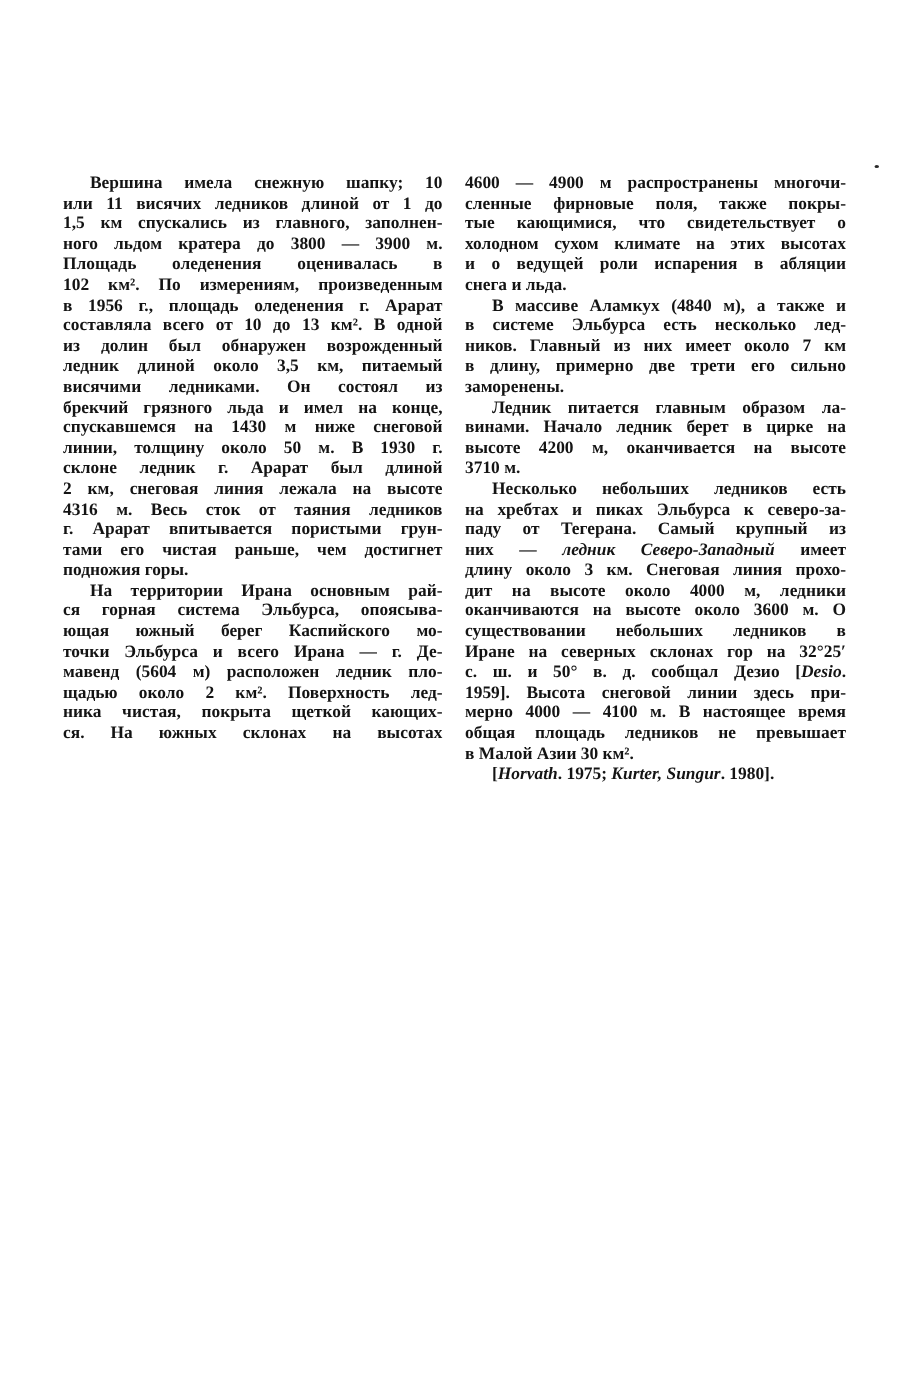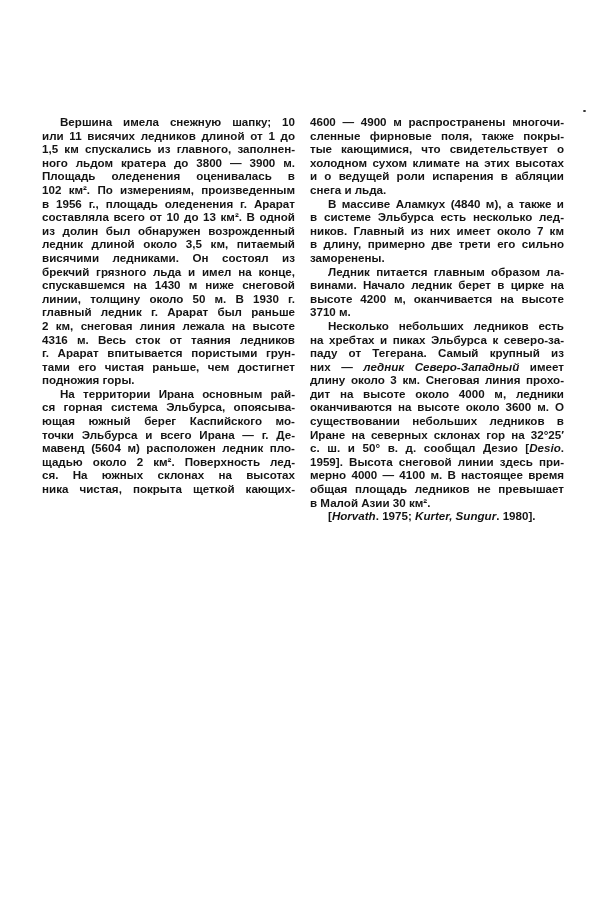--- a/index.html
+++ b/index.html
@@ -6,21 +6,21 @@
     margin: 0;
     padding: 0;
     background: #ffffff;
   }
   .page {
     position: relative;
     width: 600px;
     height: 679px;
     background: #ffffff;
     overflow: hidden;
-    font-family: Liberation Sans, sans-serif;
+    font-family: Liberation Serif, serif;
     font-weight: 700;
     color: #141414;
   }
   .col {
     position: absolute;
     top: 115px;
     font-size: 11.6px;
     line-height: 13.6px;
   }
   .col-left  { left: 42px;  width: 253px; }
@@ -57,34 +57,34 @@
       <div class="line"><span>Площадь оледенения оценивалась в</span></div>
       <div class="line"><span>102 км². По измерениям, произведенным</span></div>
       <div class="line"><span>в 1956 г., площадь оледенения г. Арарат</span></div>
       <div class="line"><span>составляла всего от 10 до 13 км². В одной</span></div>
       <div class="line"><span>из долин был обнаружен возрожденный</span></div>
       <div class="line"><span>ледник длиной около 3,5 км, питаемый</span></div>
       <div class="line"><span>висячими ледниками. Он состоял из</span></div>
       <div class="line"><span>брекчий грязного льда и имел на конце,</span></div>
       <div class="line"><span>спускавшемся на 1430 м ниже снеговой</span></div>
       <div class="line"><span>линии, толщину около 50 м. В 1930 г.</span></div>
-      <div class="line"><span>главный ледник г. Арарат был раньше</span></div>
+      <div class="line"><span>склоне ледник г. Арарат был длиной</span></div>
       <div class="line"><span>2 км, снеговая линия лежала на высоте</span></div>
       <div class="line"><span>4316 м. Весь сток от таяния ледников</span></div>
       <div class="line"><span>г. Арарат впитывается пористыми грун-</span></div>
       <div class="line"><span>тами его чистая раньше, чем достигнет</span></div>
       <div class="line end"><span>подножия горы.</span></div>
       <div class="line indent"><span>На территории Ирана основным рай-</span></div>
       <div class="line"><span>ся горная система Эльбурса, опоясыва-</span></div>
       <div class="line"><span>ющая южный берег Каспийского мо-</span></div>
       <div class="line"><span>точки Эльбурса и всего Ирана — г. Де-</span></div>
       <div class="line"><span>мавенд (5604 м) расположен ледник пло-</span></div>
       <div class="line"><span>щадью около 2 км². Поверхность лед-</span></div>
+      <div class="line"><span>ника чистая, покрыта щеткой кающих-</span></div>
       <div class="line"><span>ся. На южных склонах на высотах</span></div>
-      <div class="line"><span>ника чистая, покрыта щеткой кающих-</span></div>
     </div>
   <div class="col col-right">
       <div class="line"><span>4600 — 4900 м распространены многочи-</span></div>
       <div class="line"><span>сленные фирновые поля, также покры-</span></div>
       <div class="line"><span>тые кающимися, что свидетельствует о</span></div>
       <div class="line"><span>холодном сухом климате на этих высотах</span></div>
       <div class="line"><span>и о ведущей роли испарения в абляции</span></div>
       <div class="line end"><span>снега и льда.</span></div>
       <div class="line indent"><span>В массиве Аламкух (4840 м), а также и</span></div>
       <div class="line"><span>в системе Эльбурса есть несколько лед-</span></div>

